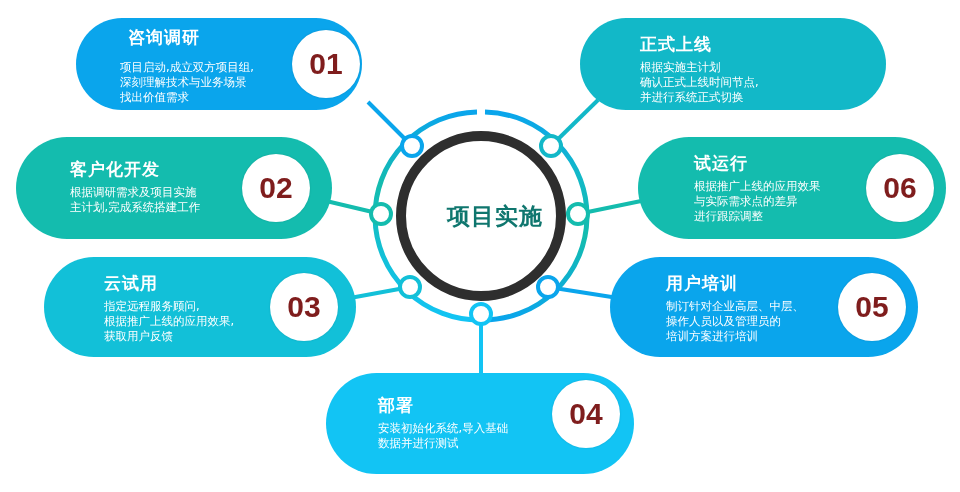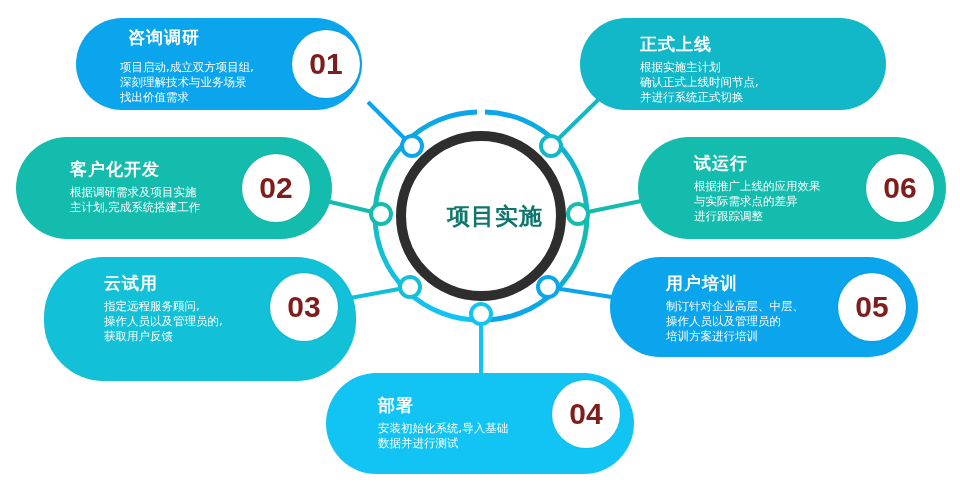--- a/index.html
+++ b/index.html
@@ -95,25 +95,25 @@
   <div class="pill" style="left:638px; top:137px; width:308px; height:102px; background:#14bcae;">
     <div class="title" style="left:56px; top:16px;">试运行</div>
     <div class="desc" style="left:56px; top:42px;">
       <span>根据推广上线的应用效果</span>
       <span>与实际需求点的差异</span>
       <span>进行跟踪调整</span>
     </div>
     <div class="num-circle" style="left:228px; top:17px;">06</div>
   </div>
 
-  <div class="pill" style="left:44px; top:257px; width:312px; height:124px; background:#12c0d8;">
+  <div class="pill" style="left:44px; top:257px; width:312px; height:100px; background:#12c0d8;">
     <div class="title" style="left:60px; top:16px;">云试用</div>
     <div class="desc" style="left:60px; top:42px;">
       <span>指定远程服务顾问,</span>
-      <span>操作人员以及管理员的,</span>
+      <span>根据推广上线的应用效果,</span>
       <span>获取用户反馈</span>
     </div>
     <div class="num-circle" style="left:226px; top:16px;">03</div>
   </div>
 
   <div class="pill" style="left:610px; top:257px; width:308px; height:100px; background:#0aa5ec;">
     <div class="title" style="left:56px; top:16px;">用户培训</div>
     <div class="desc" style="left:56px; top:42px;">
       <span>制订针对企业高层、中层、</span>
       <span>操作人员以及管理员的</span>

